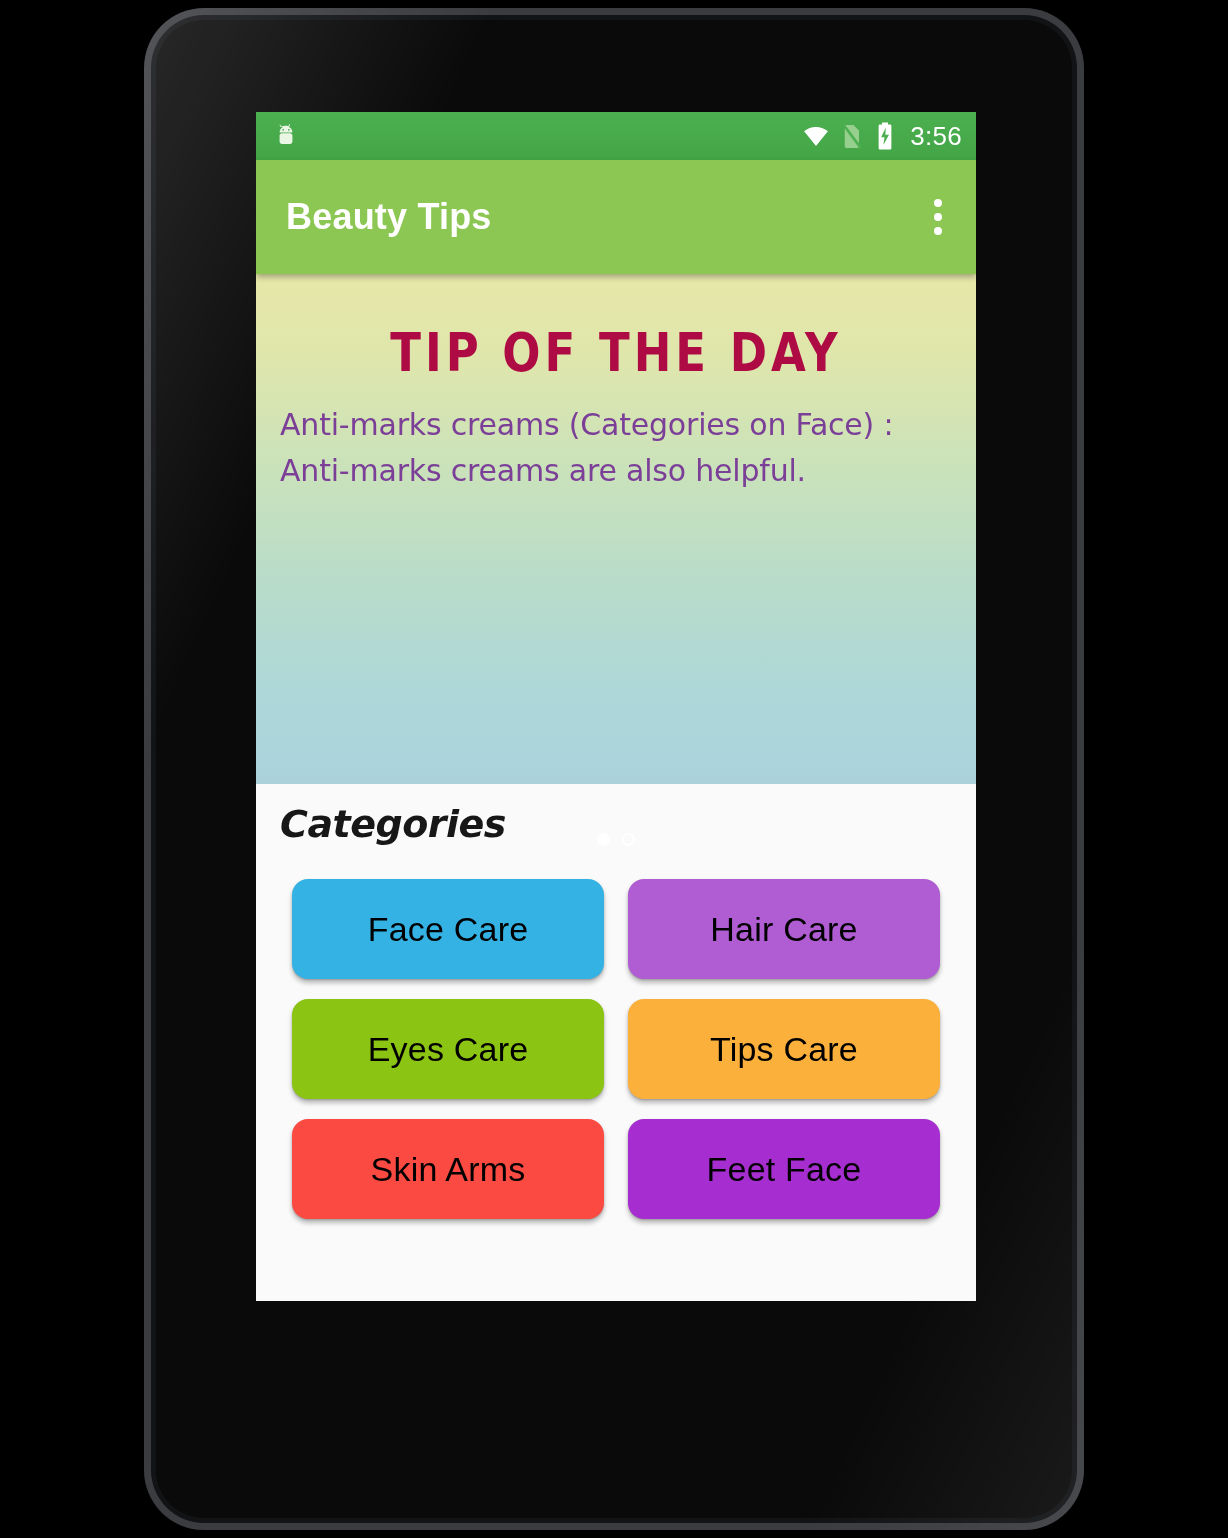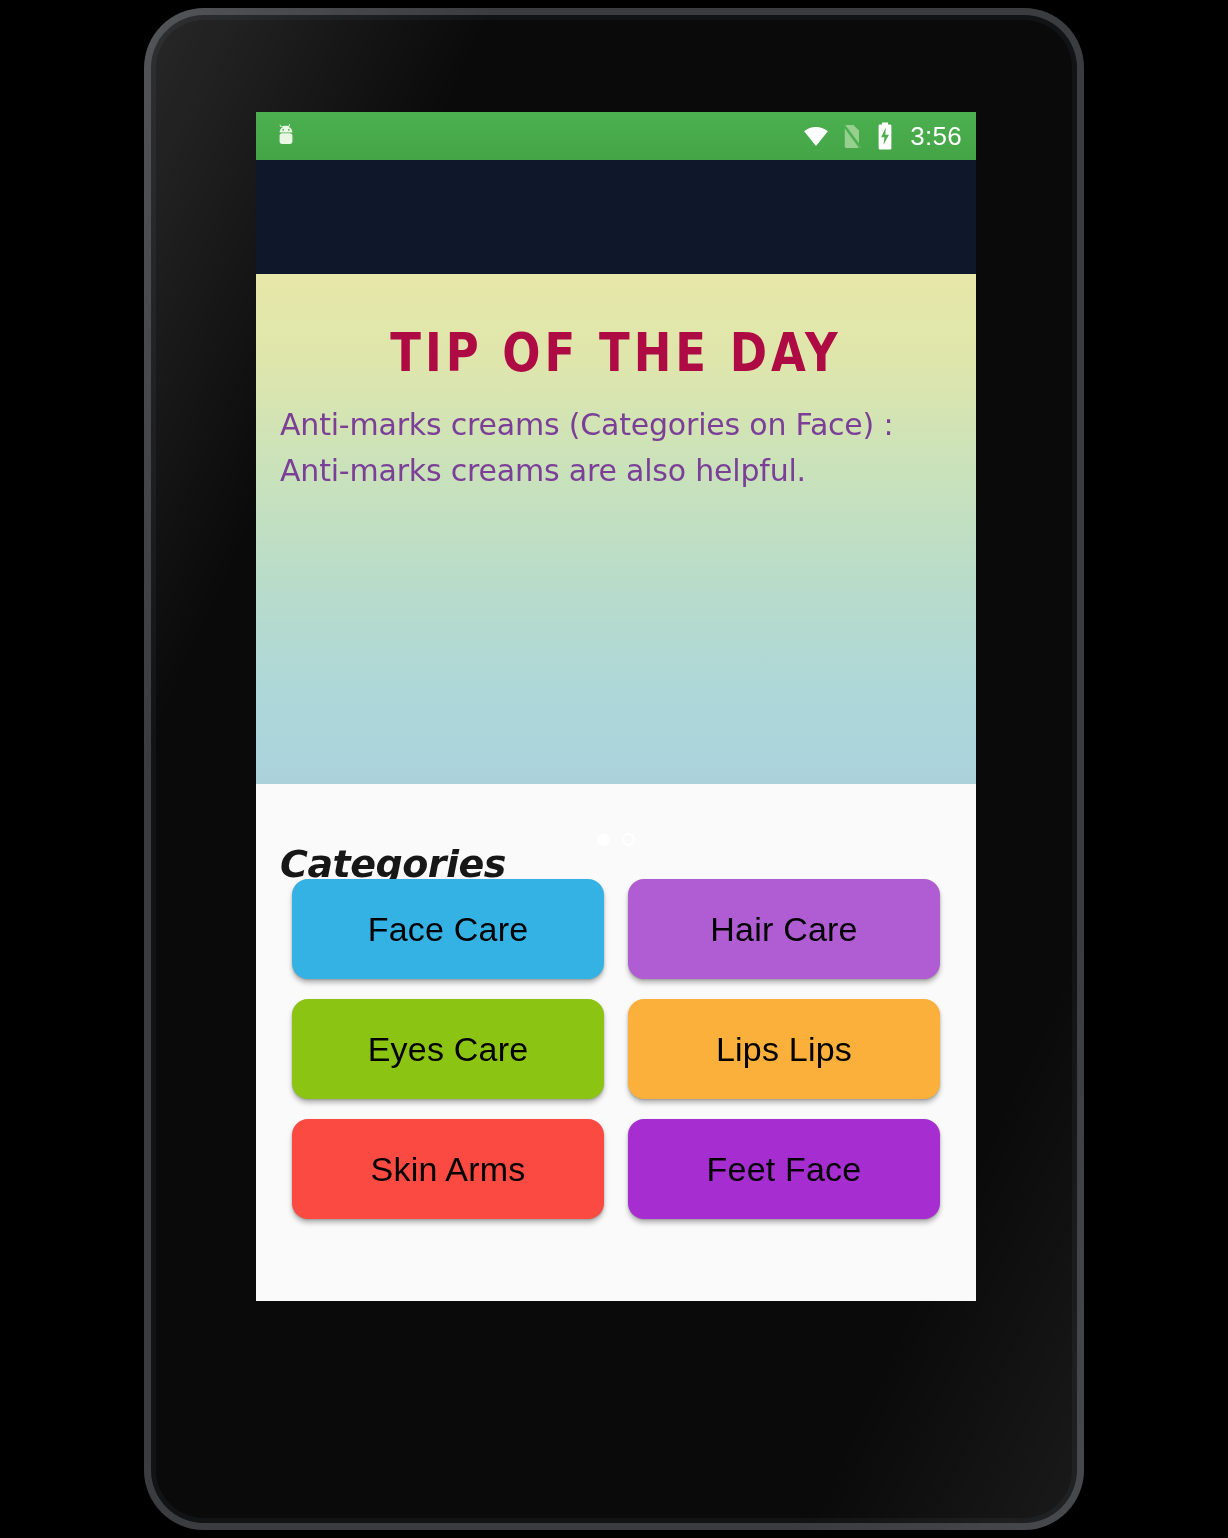--- a/index.html
+++ b/index.html
@@ -40,21 +40,21 @@
     pointer-events: none;
   }
 
   
   #screen {
     position: absolute;
     left: 112px;
     top: 104px;
     width: 720px;
     height: 1189px;
-    background: #0f172a;
+    background: #15803d;
     overflow: hidden;
   }
 
   
   #status-bar {
     position: absolute;
     left: 0; top: 0;
     width: 720px; height: 48px;
     background: linear-gradient(to bottom, #4caf50 0%, #43a546 100%);
     display: flex;
@@ -185,21 +185,20 @@
   }
   #categories-heading {
     position: absolute;
     left: 24px; top: 18px;
     color: #171717;
     font-family: "DejaVu Sans", sans-serif;
     font-size: 38px;
     font-style: italic;
     font-weight: 700;
     letter-spacing: -0.5px;
-    margin-top: 40px;
   }
   #category-grid {
     position: absolute;
     left: 36px; top: 95px;
     width: 648px;
     display: grid;
     grid-template-columns: 312px 312px;
     column-gap: 24px;
     row-gap: 20px;
   }
@@ -254,37 +253,45 @@
         <span style="display:inline-block;width:22px;height:30px;">
           <svg width="22" height="30" viewBox="0 0 16 24">
             <path d="M5.6 1.2h4.8v1.6h1.7a1 1 0 0 1 1 1v18a1 1 0 0 1-1 1H3.9a1 1 0 0 1-1-1v-18a1 1 0 0 1 1-1h1.7z" fill="#ffffff"></path>
             <path d="M8.6 5.2 4.9 13h2.7l-.9 6.2L11.2 11H8.3z" fill="#4caf50"></path>
           </svg>
         </span>
         <span id="status-clock">3:56</span>
       </div>
     </div>
 
+    <div id="app-bar">
+      <span id="app-bar-title">Beauty Tips</span>
+      <div id="overflow-menu-button">
+        <span></span>
+        <span></span>
+        <span></span>
+      </div>
+    </div>
 
     <div id="tip-banner">
       <div id="tip-of-the-day-title">TIP OF THE DAY</div>
       <div id="tip-text">Anti-marks creams (Categories on Face) : Anti-marks creams are also helpful.</div>
       <div id="tip-banner-scrim"></div>
       <div id="page-indicator">
         <span class="dot active"></span>
         <span class="dot inactive"></span>
       </div>
     </div>
 
     <div id="categories-section">
       <div id="categories-heading">Categories</div>
       <div id="category-grid">
         <div class="category-button" style="background: rgb(52, 178, 228);">Face Care</div>
         <div class="category-button" style="background: rgb(176, 92, 210); text-align: center;">Hair Care</div>
         <div class="category-button" style="background: rgb(140, 196, 19);">Eyes Care</div>
-        <div class="category-button" style="background: rgb(251, 176, 59);">Lips Lips</div>
+        <div class="category-button" style="background: rgb(251, 176, 59);">Tips Care</div>
         <div class="category-button" style="background: rgb(251, 74, 66);">Skin Arms</div>
         <div class="category-button" style="background: rgb(166, 46, 208);">Feet Face</div>
       </div>
     </div>
 
   </div>
 </div>
 
 </body></html>

